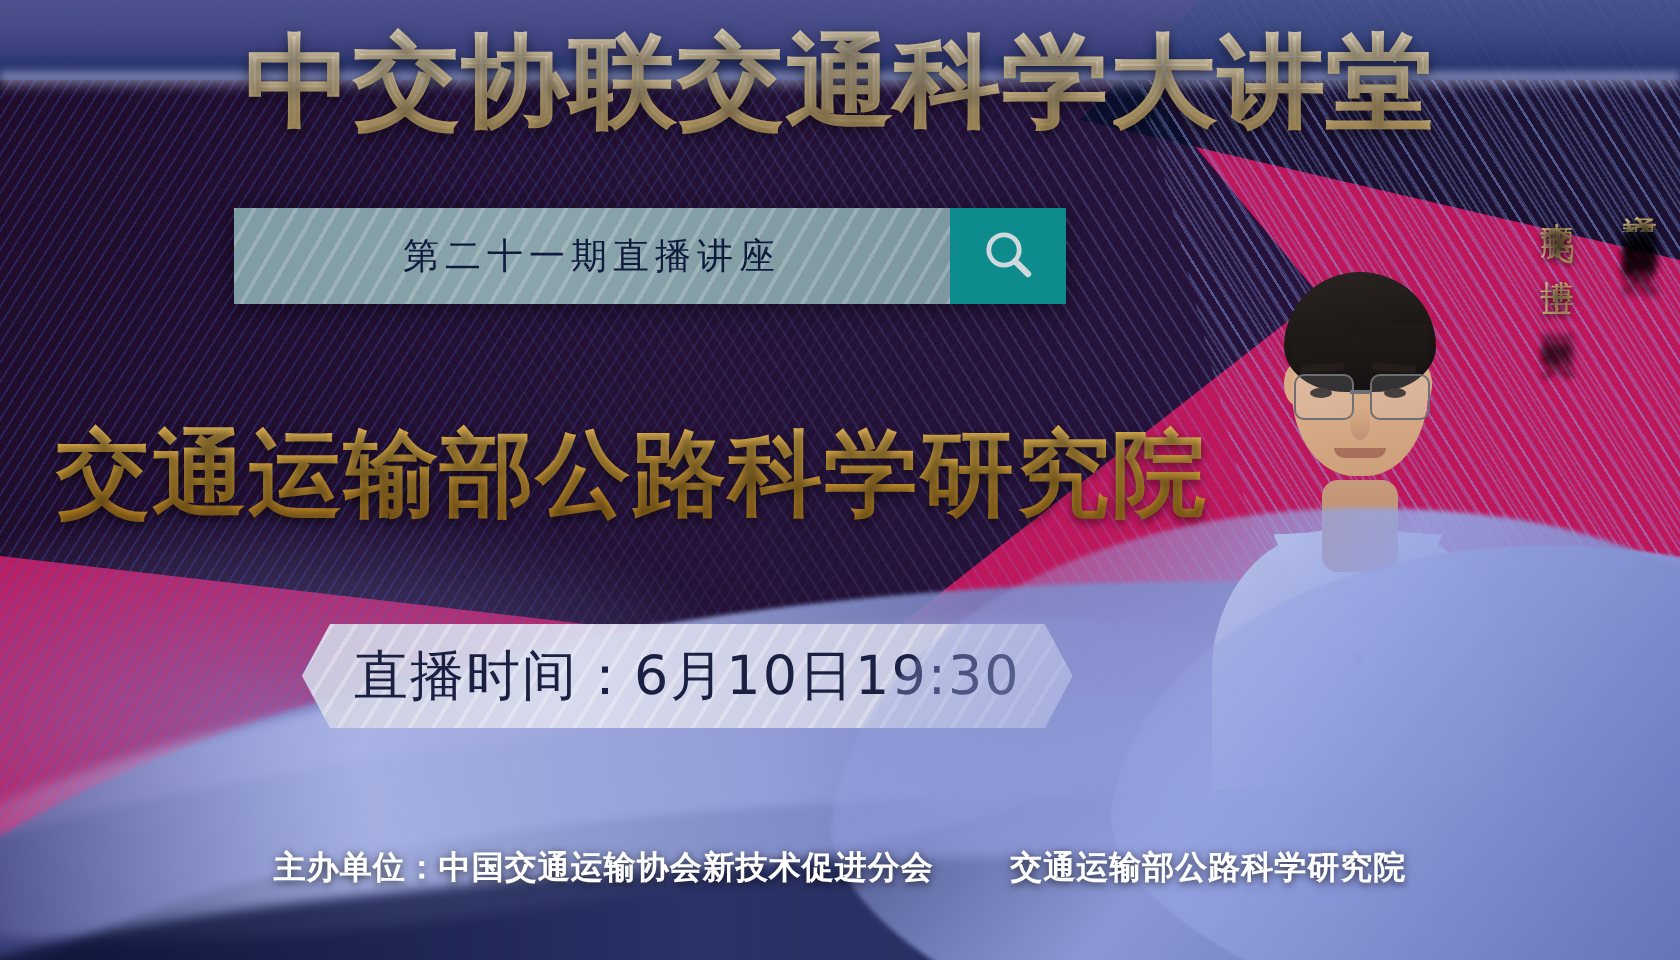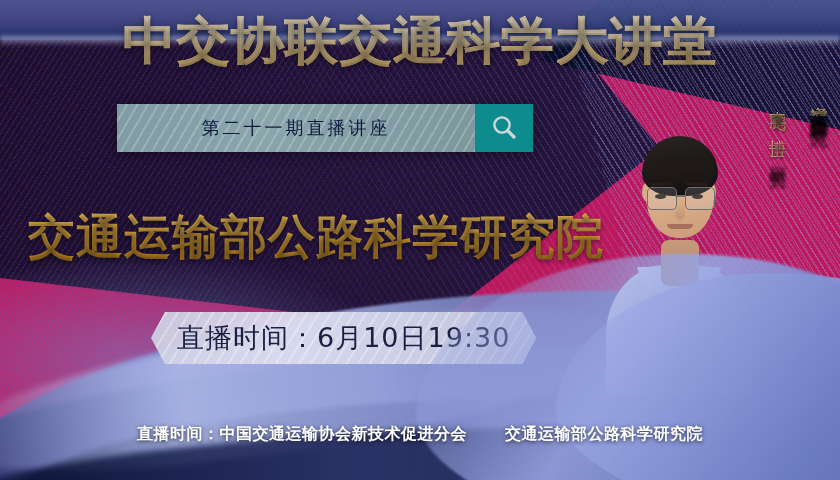--- a/index.html
+++ b/index.html
@@ -503,18 +503,18 @@
     </div>
   </div>
 
   <div class="photo-ribbon"></div>
   <div class="ribbon ribbon-4"></div>
 
   <div class="v-text v-org">交通运输部公路科学研究院</div>
   <div class="v-text v-name">李鹏飞  博士  副研究员</div>
 
   <div class="footer">
-    <span>直播时间：中国交通运输协会新技术促进分会</span>
+    <span>主办单位：中国交通运输协会新技术促进分会</span>
     <span class="gap"></span>
     <span>交通运输部公路科学研究院</span>
   </div>
 
 </div>
 
 </body></html>

